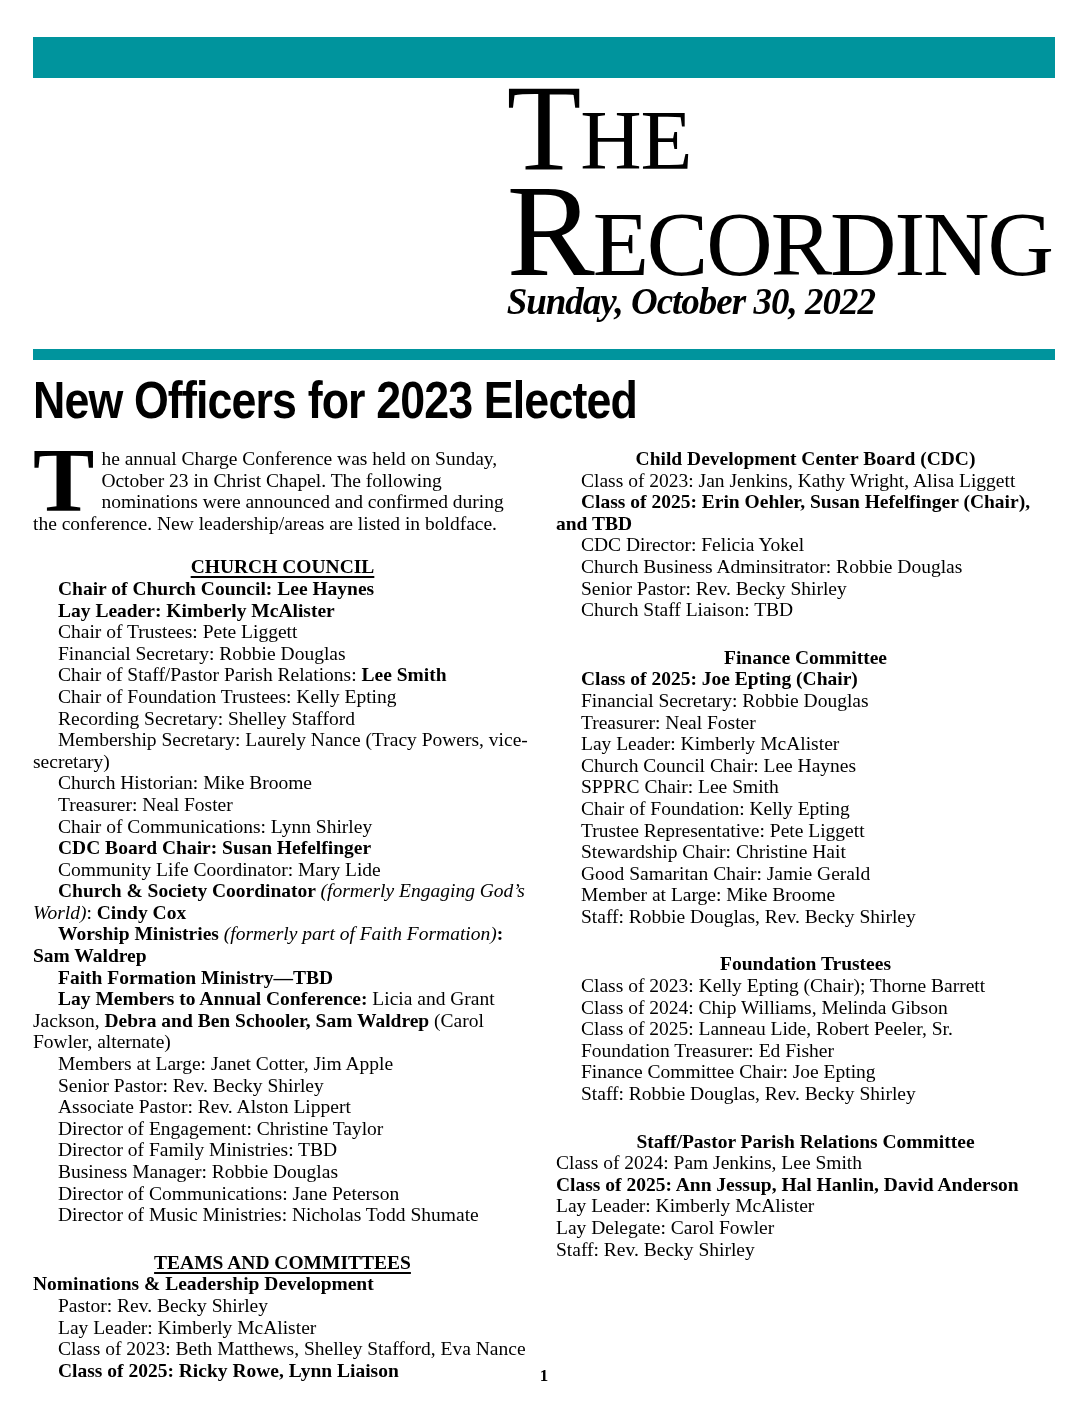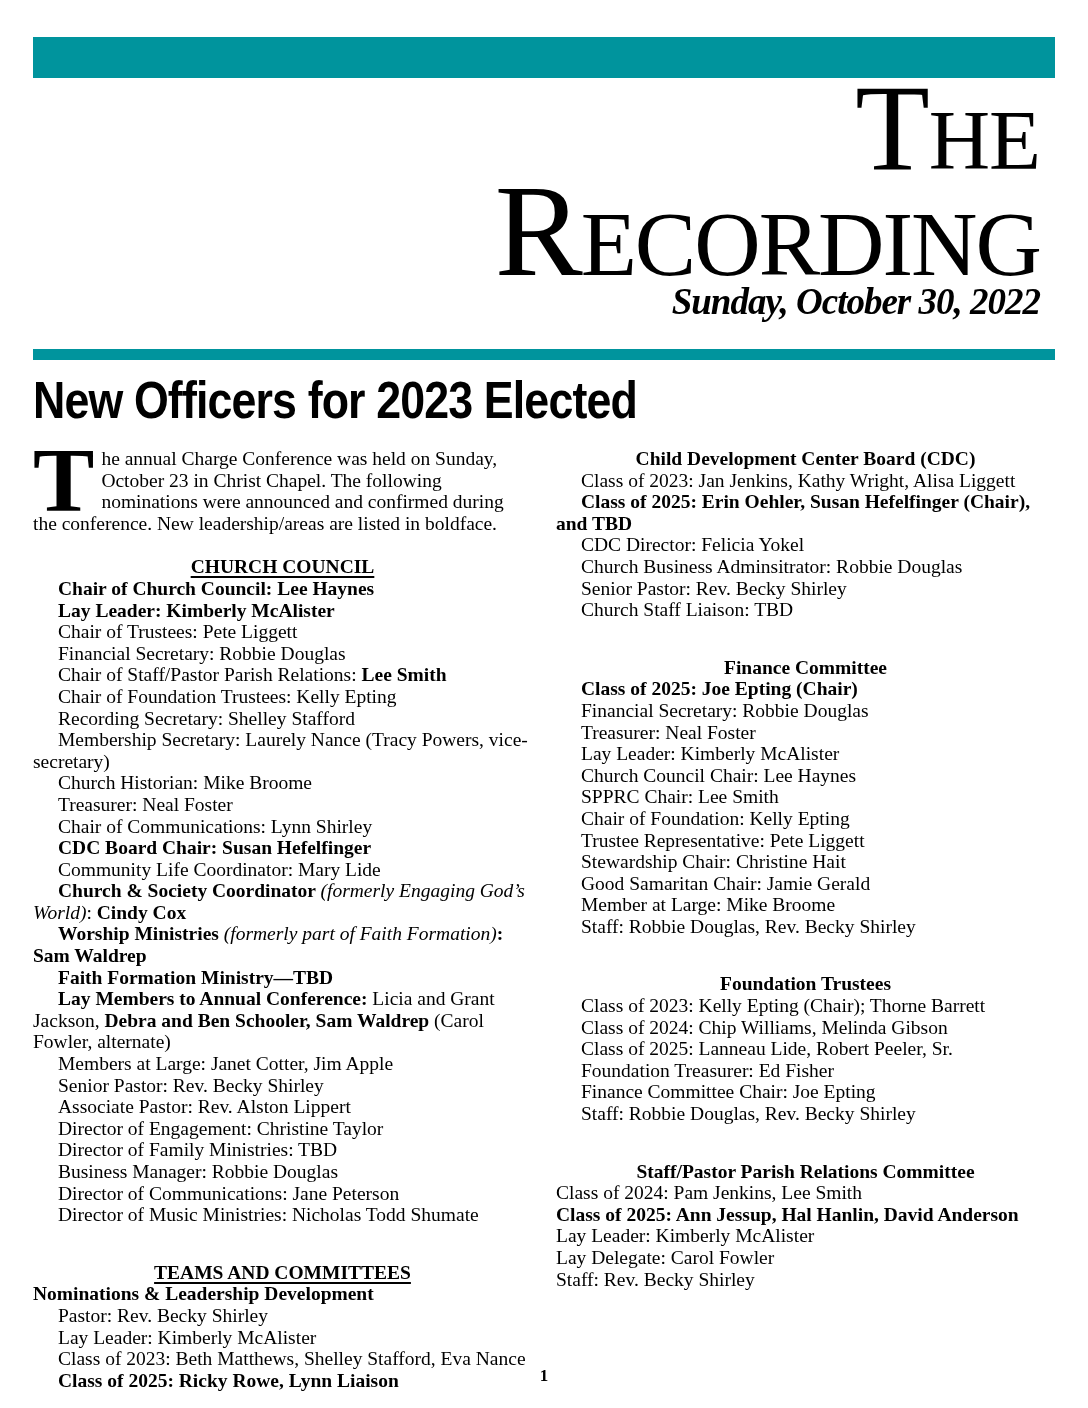--- a/index.html
+++ b/index.html
@@ -2,40 +2,40 @@
 <html><head>
 <meta charset="utf-8">
 <style>
   html,body{margin:0;padding:0;background:#ffffff;}
   .page{
     position:relative;width:1088px;height:1408px;background:#ffffff;
     font-family:"Liberation Serif",serif;color:#000;overflow:hidden;
   }
   .topbar{position:absolute;left:33px;right:33px;top:37px;height:41px;}
   .thinbar{position:absolute;left:33px;right:33px;top:349px;height:11px;}
-  .masthead{position:absolute;top:78px;right:48px;text-align:right;line-height:1;}
+  .masthead{position:absolute;top:78px;right:36px;line-height:1;}
   .mast-line1{font-variant:small-caps;font-size:122px;line-height:0.82;letter-spacing:-1px;}
   .mast-line2{font-variant:small-caps;font-size:132px;line-height:0.78;letter-spacing:-2px;margin-top:2px;}
   .mast-date{font-size:37px;font-style:italic;font-weight:bold;letter-spacing:-1px;}
   .headline{
     position:absolute;left:33px;top:370px;
     font-family:"Liberation Sans",sans-serif;font-weight:bold;font-size:52px;
     letter-spacing:-1px;white-space:nowrap;
     transform:scaleX(0.86);transform-origin:left top;
   }
   .columns{position:absolute;left:33px;top:448px;width:1022px;display:flex;gap:24px;
     font-size:19.5px;line-height:21.6px;}
   .col{width:499px;}
   .intro{margin:0;}
   .dropcap{
     float:left;font-weight:bold;font-size:92px;line-height:60px;height:62px;
     padding:2px 7px 0 0;
   }
   .section{margin:0;}
-  .section.gap{margin-top:36px;}
+  .section.gap{margin-top:26px;}
   .section.smallgap{margin-top:22px;}
   .section-heading{font-weight:bold;margin:0;text-align:center;}
   .section-heading.underline{text-decoration:underline;text-decoration-thickness:2px;text-underline-offset:3px;}
   .entry{margin:0;text-indent:25px;}
   .entry.noindent{text-indent:0;}
   .b{font-weight:bold;}
   .i{font-style:italic;}
   .pagenum{position:absolute;left:0;width:100%;top:1366px;text-align:center;
     font-weight:bold;font-size:17px;}
 </style>

